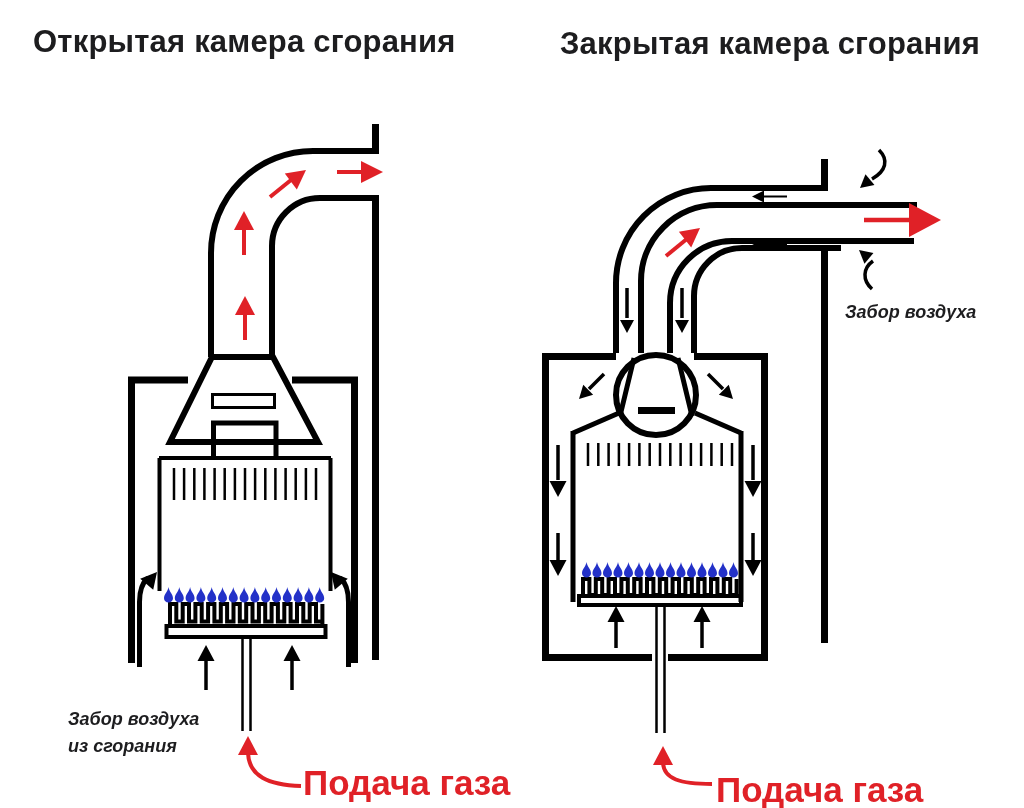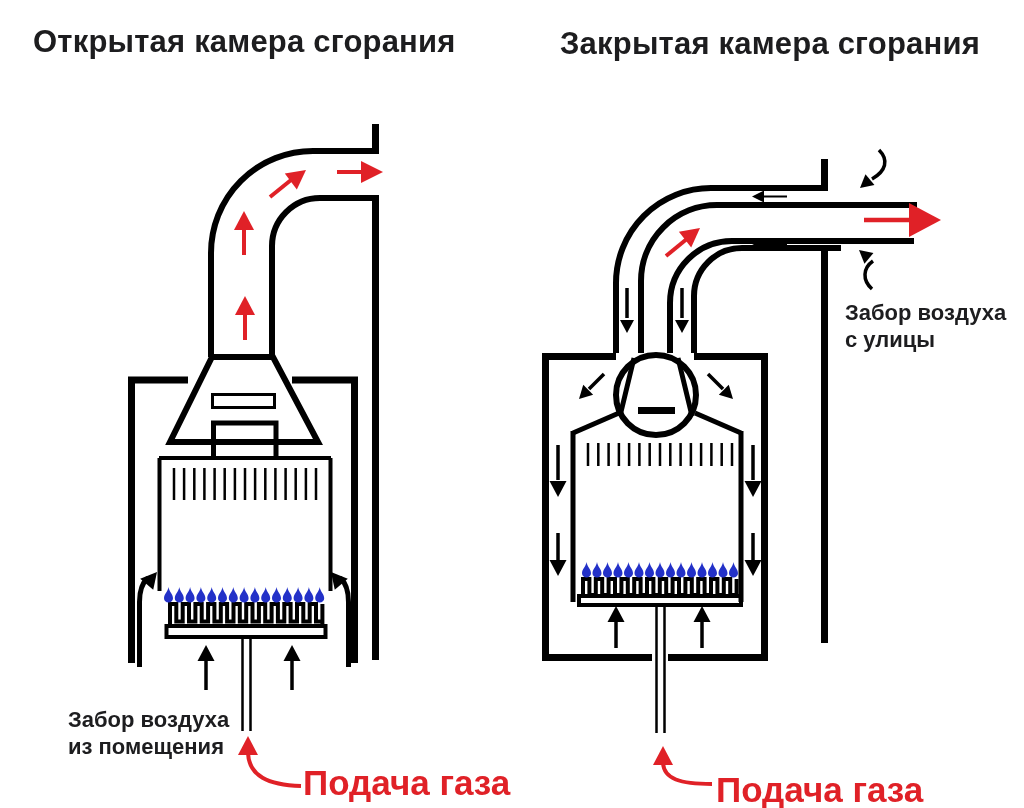--- a/index.html
+++ b/index.html
@@ -13,21 +13,21 @@
   .k{stroke:var(--ink);fill:none;}
   .r{stroke:var(--red);fill:none;}
   .fk{fill:var(--ink);stroke:none;}
   .fr{fill:var(--red);stroke:none;}
   .fl{fill:var(--flame_blue);stroke:none;}
   .w7{stroke-width:7px;} .w6{stroke-width:6px;} .w5{stroke-width:5px;}
   .w45{stroke-width:4.5px;} .w4{stroke-width:4px;} .w35{stroke-width:3.5px;}
   .w3{stroke-width:3px;} .w25{stroke-width:2.5px;} .w2{stroke-width:2px;}
   .txt{position:absolute;color:var(--text);font-weight:bold;white-space:nowrap;}
   .title{font-size:31px;letter-spacing:.2px;}
-  .lbl{font-size:22px;line-height:27px;}
+  .lbl{font-size:18px;line-height:27px;font-style:italic;}
   .gas{font-size:35px;color:var(--red);}
 </style>
 </head>
 <body>
 
 <div class="stage">
 
 <svg width="1024" height="808" viewBox="0 0 1024 808">
   <defs>
     <path id="flame" d="M4.5,0 C5,4.5 9,7 9,11.2 A4.5,4.4 0 1 1 0,11.2 C0,7 4,4.5 4.5,0 Z"></path>
@@ -237,24 +237,23 @@
       <path class="r w4" d="M663,763 C664,779 680,784 712,784"></path>
     </g>
   </g>
 </svg>
 
   <div class="txt title" style="left:33px;top:24px;">Открытая камера сгорания</div>
   <div class="txt title" style="left:528px;top:26px;margin-left:32px;">Закрытая камера сгорания</div>
 
   <div class="txt lbl" style="left:68px;top:706px;">
     <div>Забор воздуха</div>
-    <div>из помещения</div>
+    <div>из сгорания</div>
   </div>
 
   <div class="txt lbl" style="left:845px;top:299px;">
     <div>Забор воздуха</div>
-    <div>с улицы</div>
   </div>
 
   <div class="txt gas" style="left:303px;top:763px;">Подача газа</div>
   <div class="txt gas" style="left:716px;top:770px;">Подача газа</div>
 
 </div>
 
 </body></html>

